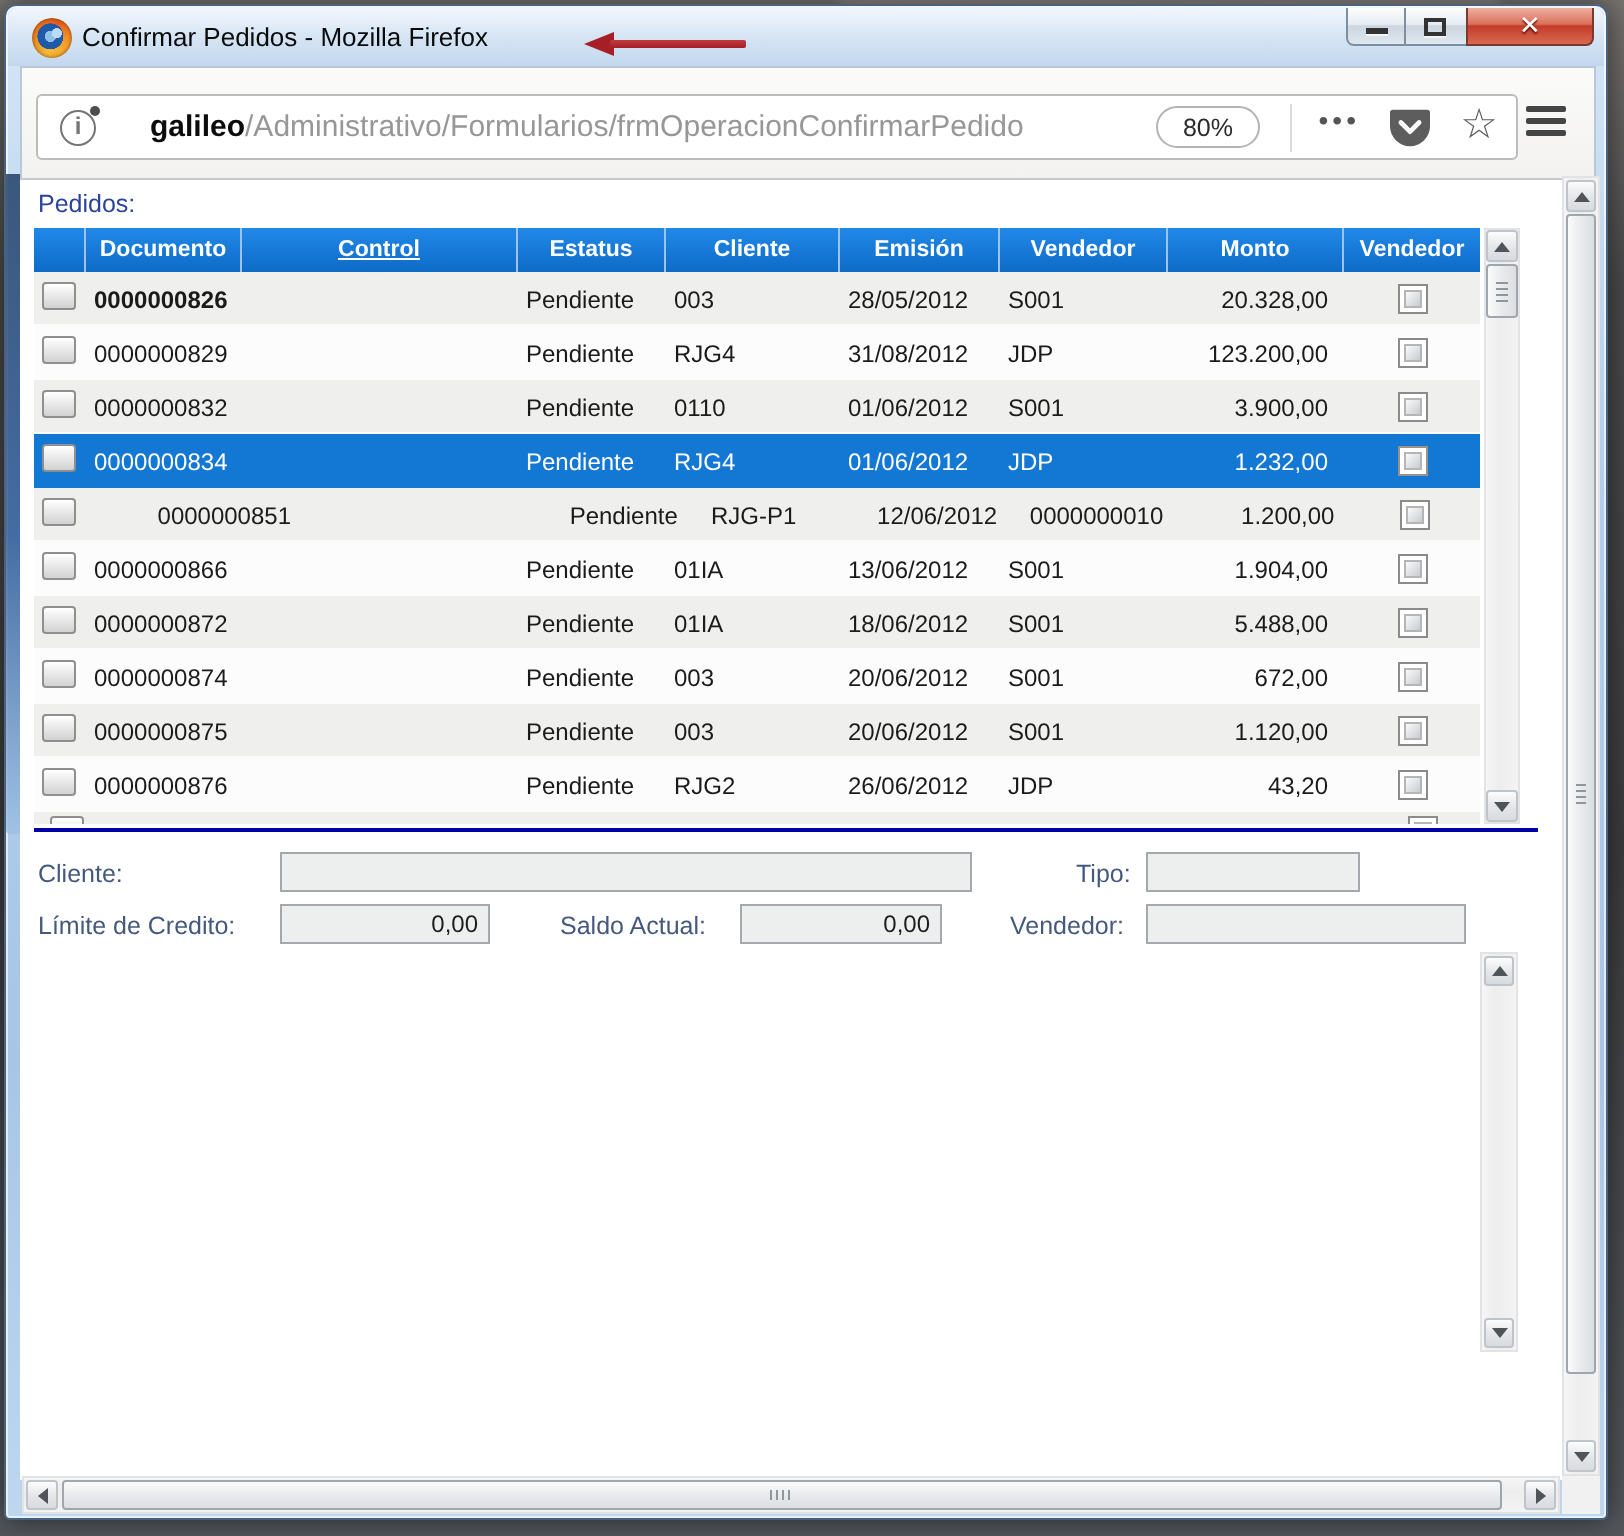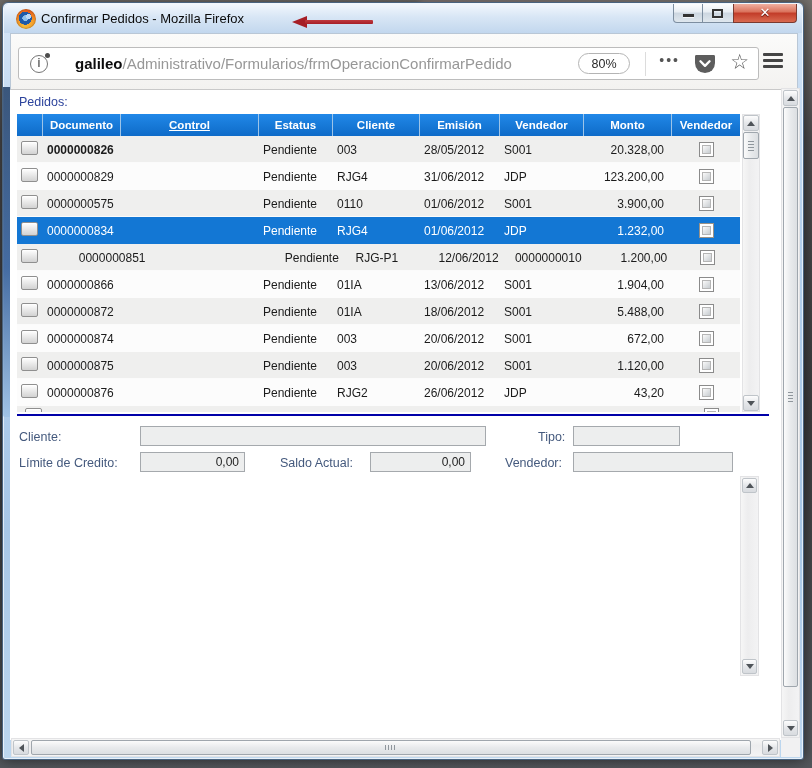--- a/index.html
+++ b/index.html
@@ -205,28 +205,28 @@
               <div class="cell" style="width: 84px;">S001</div>
               <div class="cell num" style="width: 88px;">20.328,00</div>
               <div class="cell center" style="width: 68px;"><span class="cb"><i></i></span></div>
             </div>
             <div class="row even">
               <div class="cell" style="width: 26px; padding: 0px;"><span class="row-selector"></span></div>
               <div class="cell" style="width: 78px;">0000000829</div>
               <div class="cell" style="width: 138px;"></div>
               <div class="cell" style="width: 74px;">Pendiente</div>
               <div class="cell" style="width: 87px;">RJG4</div>
-              <div class="cell" style="width: 80px;">31/06/2012</div>
+              <div class="cell" style="width: 80px;">31/08/2012</div>
               <div class="cell" style="width: 84px;">JDP</div>
               <div class="cell num" style="width: 88px;">123.200,00</div>
               <div class="cell center" style="width: 68px;"><span class="cb"><i></i></span></div>
             </div>
             <div class="row odd">
               <div class="cell" style="width: 26px; padding: 0px;"><span class="row-selector"></span></div>
-              <div class="cell" style="width: 78px;">0000000575</div>
+              <div class="cell" style="width: 78px;">0000000832</div>
               <div class="cell" style="width: 138px;"></div>
               <div class="cell" style="width: 74px;">Pendiente</div>
               <div class="cell" style="width: 87px;">0110</div>
               <div class="cell" style="width: 80px;">01/06/2012</div>
               <div class="cell" style="width: 84px;">S001</div>
               <div class="cell num" style="width: 88px;">3.900,00</div>
               <div class="cell center" style="width: 68px;"><span class="cb"><i></i></span></div>
             </div>
             <div class="row selected">
               <div class="cell" style="width: 26px; padding: 0px;"><span class="row-selector"></span></div>

